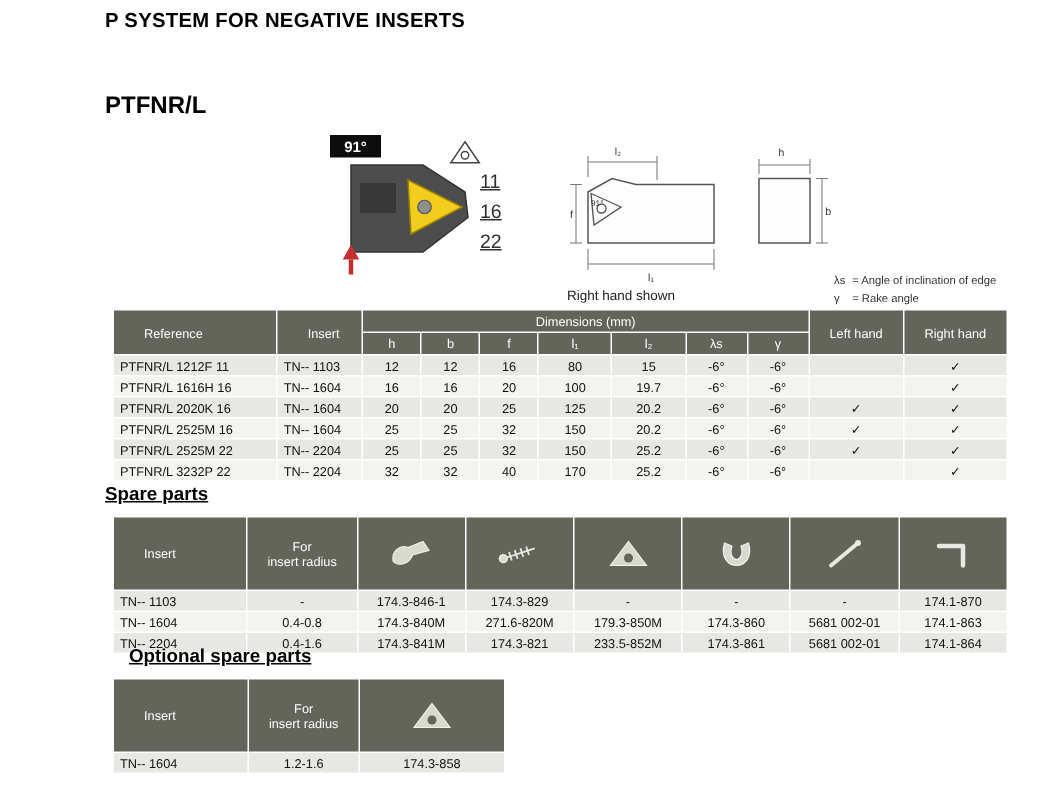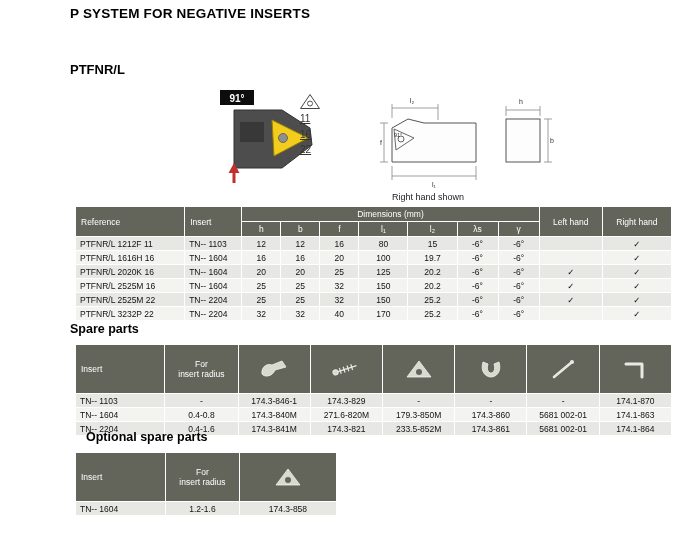--- a/index.html
+++ b/index.html
@@ -1,39 +1,39 @@
 <!DOCTYPE html>
 <html><head>
 <meta charset="utf-8">
 <style>
   * { box-sizing: border-box; }
   html,body { margin:0; padding:0; background:#fff; }
   body { font-family:"Liberation Sans", sans-serif; color:#222; }
   .page { position:relative; width:700px; height:538px; background:#fff; overflow:hidden; }
 
   .title { position:absolute; left:70px; top:6px; font-size:13.5px; font-weight:bold; color:#000; letter-spacing:0.2px; }
-  .model { position:absolute; left:70px; top:62px; font-size:13px; font-weight:bold; color:#000; }
+  .model { position:absolute; left:70px; top:62px; font-size:16px; font-weight:bold; color:#000; }
 
   .drawL { position:absolute; left:220px; top:90px; }
   .insert-sizes { position:absolute; left:296px; top:92px; width:34px; }
   .insert-sizes svg { display:block; margin-left:2px; }
-  .insert-sizes .num { display:block; font-size:10px; color:#333; line-height:1.55; margin-left:4px;text-decoration:underline; }
+  .insert-sizes .num { display:block; font-size:13px; color:#333; line-height:1.55; margin-left:24px;text-decoration:underline; }
   .drawR { position:absolute; left:378px; top:88px; }
-  .rhs { position:absolute; left:354px; top:192px; font-size:9px; color:#222;padding-left:38px; }
+  .rhs { position:absolute; left:340px; top:192px; font-size:9px; color:#222;padding-left:38px; }
   .legend { position:absolute; left:556px; top:181px; font-size:7.5px; color:#333; line-height:1.55; }
   .legend .sym { display:inline-block; min-width:10px; }
 
-  .section-h { position:absolute; font-size:12.5px; font-weight:bold; color:#000; }
+  .section-h { position:absolute; font-size:12.5px; font-weight:bold; color:#000;text-decoration:underline; }
   .sh-spare { left:70px; top:322px; }
   .sh-optional { left:70px; top:430px;margin-left:16px; }
 
   table.tbl { position:absolute; border-collapse:separate; border-spacing:1px; table-layout:fixed; }
   .tbl th { background:#63655a; color:#fff; font-weight:normal; font-size:8.5px; padding:2px 3px;
             text-align:center; vertical-align:middle; white-space:pre-line; }
-  .tbl th.ref-h { text-align:left; padding-left:5px; }
+  .tbl th.ref-h { text-align:left; padding-left:20px; }
   .tbl td { font-size:8.5px; padding:1px 3px; text-align:center; height:13px; vertical-align:middle; color:#111;
             overflow:hidden; white-space:nowrap; }
   .tbl tbody tr:nth-child(odd) td { background:#e7e7e3; }
   .tbl tbody tr:nth-child(even) td { background:#f3f3f0; }
   .tbl td.ref, .tbl td.ins { text-align:left; padding-left:4px; }
 
   .main { left:75px; top:206px; width:597px; }
   .spare { left:75px; top:344px; width:597px; }
   .optional { left:75px; top:452px; width:262px; }
   .icon-cell { height:28px; }
@@ -103,20 +103,30 @@
     <text x="34" y="15" font-size="7" fill="#333" text-anchor="middle">l₂</text>
     <text x="143" y="16" font-size="7" fill="#333" text-anchor="middle">h</text>
     <text x="176" y="55" font-size="7" fill="#333" text-anchor="end">b</text>
     <text x="2" y="57" font-size="7" fill="#333">f</text>
     <text x="56" y="99" font-size="7" fill="#333" text-anchor="middle">l₁</text>
     <text x="16" y="49" font-size="5.5" fill="#333">91°</text>
   </svg>
 
   <div class="rhs">Right hand shown</div>
 
+  <div class="legend">
+    <div>
+      <span class="sym">λs</span>
+      <span>= Angle of inclination of edge</span>
+    </div>
+    <div>
+      <span class="sym">γ</span>
+      <span>= Rake angle</span>
+    </div>
+  </div>
 
   <table class="tbl main">
     <colgroup>
       <col style="width:108px">
         <col style="width:56px">
       <col style="width:38px">
         <col style="width:38px">
         <col style="width:38px">
       <col style="width:48px">
         <col style="width:48px">

